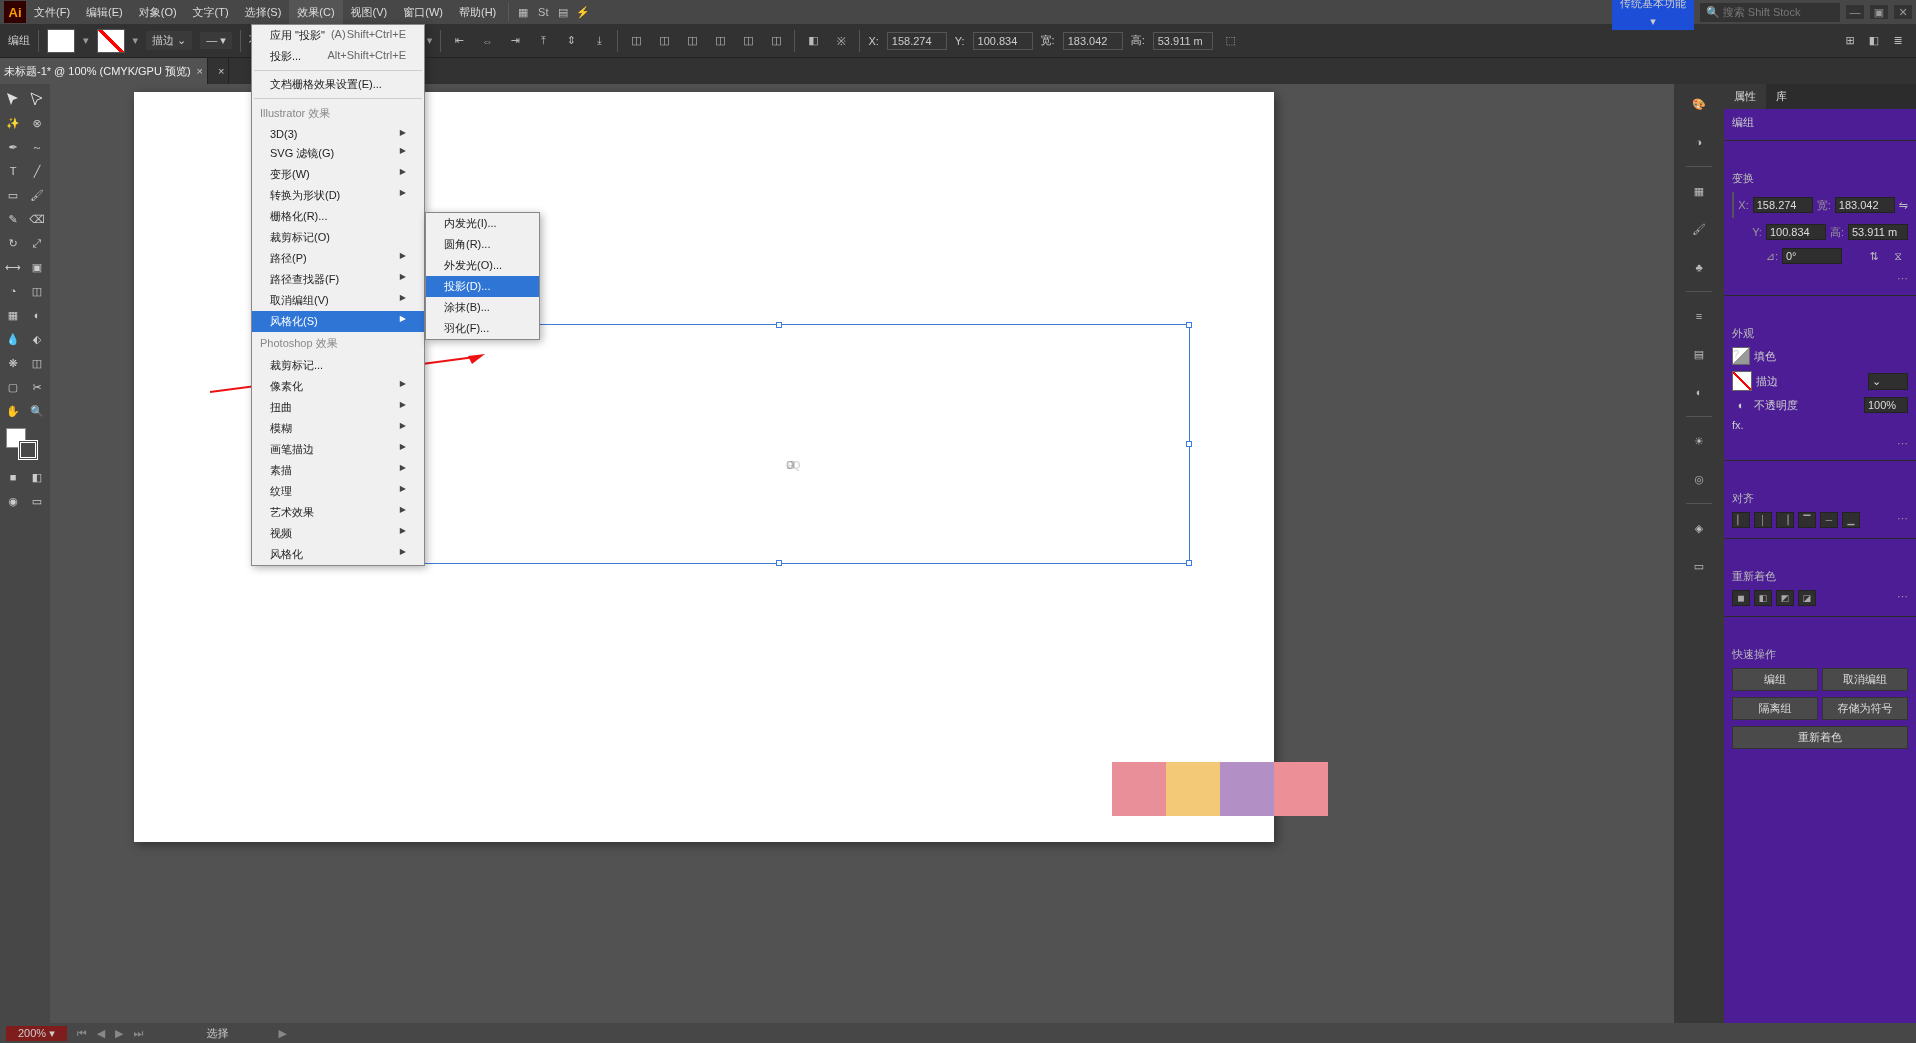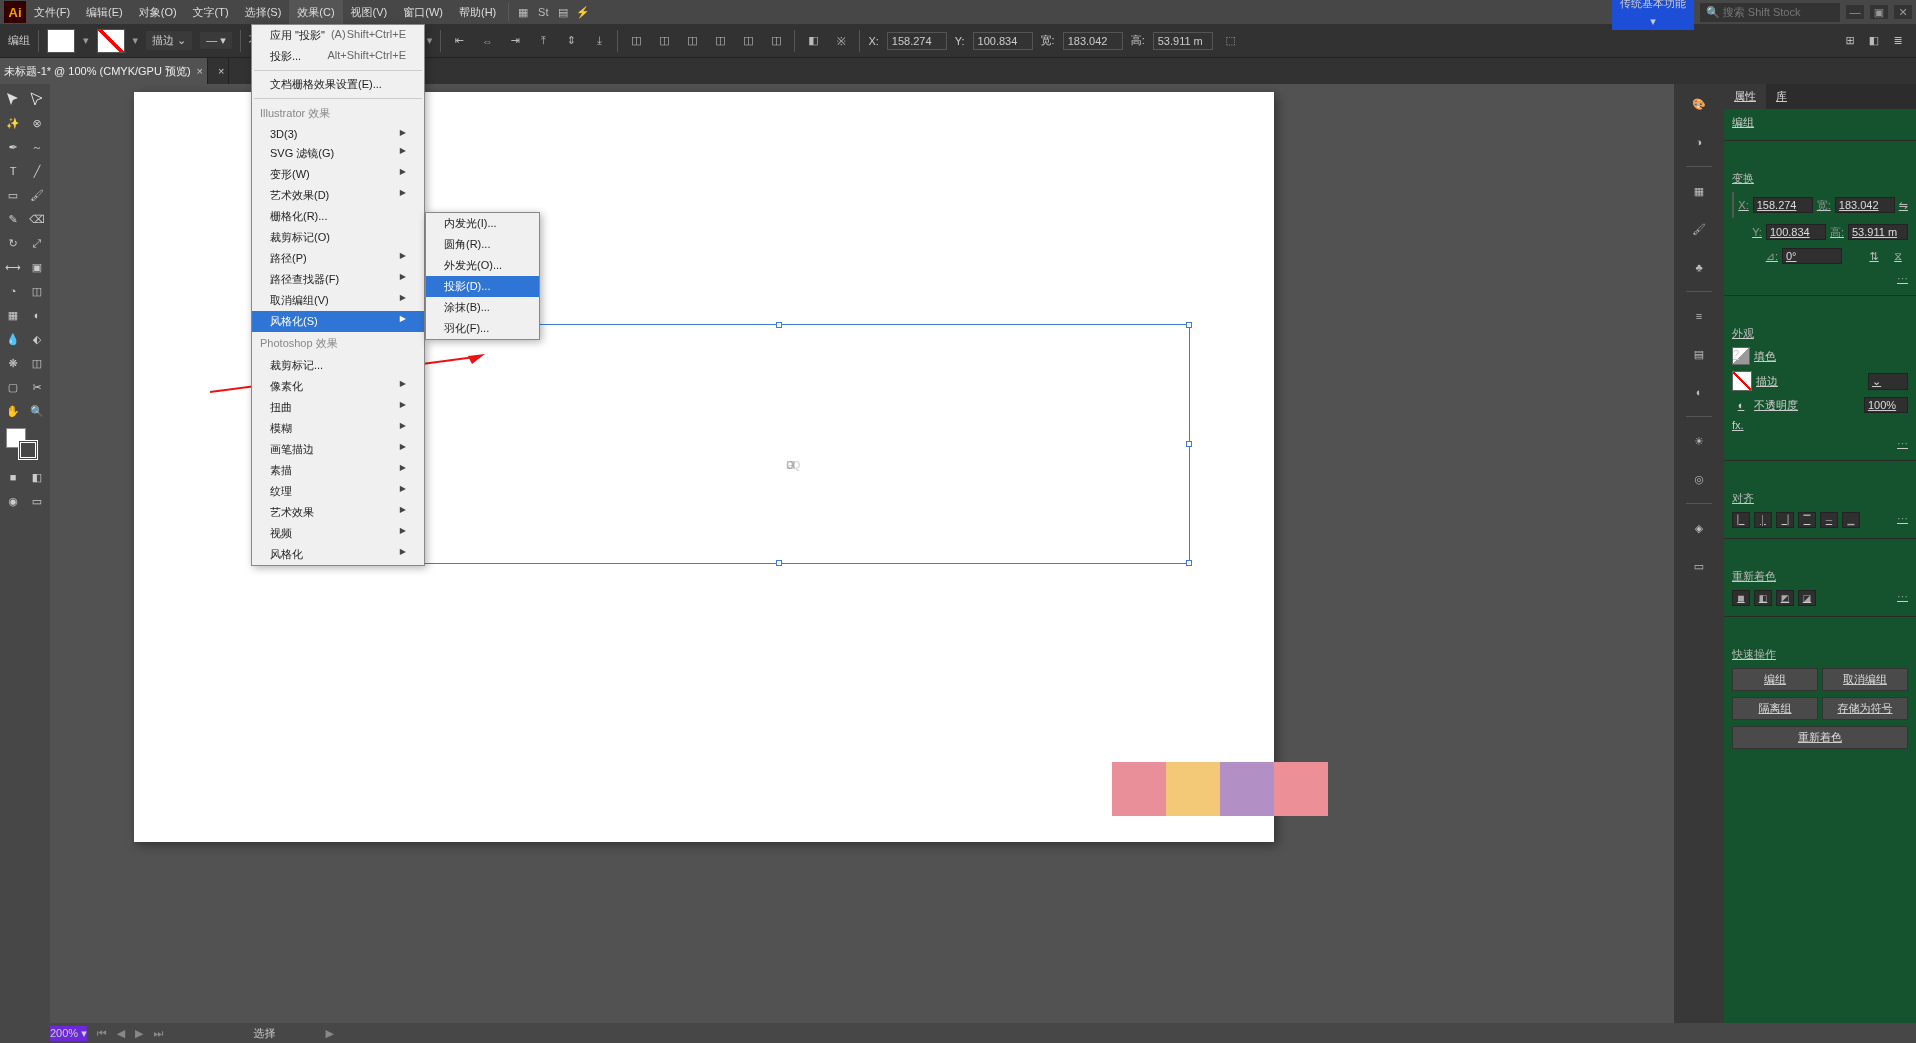--- a/index.html
+++ b/index.html
@@ -50,38 +50,38 @@
 .cm2 { left:425px; top:212px; width:115px; }
 .cm-row { padding:3px 18px 3px 18px; display:flex; justify-content:space-between; cursor:default; white-space:nowrap; }
 .cm-row:hover, .cm-row.hl { background:#2e75d6; color:#fff; }
 .cm-hdr { color:#888; padding:4px 8px; }
 .cm-sep { height:1px; background:#ccc; margin:3px 2px; }
 .cm-arr::after { content:"▶"; font-size:8px; color:#444; margin-left:auto; }
 .cm-row.hl.cm-arr::after { color:#fff; }
 .right-dock { width:50px; background:#383838; display:flex; flex-direction:column; align-items:center; padding:6px 0; gap:10px; }
 .dock-ic { width:28px; height:28px; display:flex; align-items:center; justify-content:center; color:#bbb; cursor:pointer; }
 .dock-sep { width:26px; height:1px; background:#555; }
-.prop-panel { width:192px; background:#14532d;text-decoration:underline; }
+.prop-panel { width:192px; background:#4c1d95; }
 .pp-tabs { display:flex; background:#2c2c2c; }
 .pp-tab { padding:5px 10px; color:#ddd; cursor:pointer; }
 .pp-tab.active { background:#383838; }
 .pp-body { padding:6px 8px; color:#ccc; font-size:11px; display:flex; flex-direction:column; gap:6px; }
 .pp-section-label { color:#bbb; margin-top:20px; }
 .pp-row { display:flex; align-items:center; gap:4px; }
 .pp-field { background:#2f2f2f; border:1px solid #222; padding:1px 3px; width:60px; color:#ddd; }
 .pp-mini { width:16px; text-align:right; color:#999; }
 .pp-swatch { width:20px; height:20px; background:#fff; border:1px solid #666; }
 .pp-swatch.slash { background:linear-gradient(45deg,#fff 45%,red 45%,red 55%,#fff 55%); }
 .pp-line { height:1px; background:#2a2a2a; margin:4px -8px; }
 .pp-btn { flex:1; background:#4a4a4a; border:1px solid #333; padding:3px 0; text-align:center; color:#ddd; cursor:pointer; }
 .pp-align { display:flex; gap:4px; }
 .pp-al-ic { width:18px; height:16px; background:#2f2f2f; border:1px solid #222; display:flex; align-items:center; justify-content:center; color:#aaa; font-size:9px; }
 .pp-more { margin-left:auto; color:#999; cursor:pointer; }
 .statusbar { height:20px; background:#474747; display:flex; align-items:center; padding:0 6px; gap:10px; color:#ccc; font-size:11px; position:absolute; bottom:0; left:0; right:0; }
-.zoom-sel { background:#6d28d9; padding:1px 0;margin-left:44px; }
+.zoom-sel { background:#7f1d1d; padding:1px 12px; }
 .menubar .sep { width:1px; height:18px; background:#5a5a5a; margin:0 4px; }
 </style>
 </head>
 <body>
 
 <div class="menubar">
   <div class="app-logo">Ai</div>
   <div class="menu-item">文件(F)</div>
   <div class="menu-item">编辑(E)</div>
   <div class="menu-item">对象(O)</div>
@@ -388,21 +388,21 @@
       <span>投影...</span>
       <span style="margin-left:auto;color:#666">Alt+Shift+Ctrl+E</span>
     </div>
   <div class="cm-sep"></div>
   <div class="cm-row">文档栅格效果设置(E)...</div>
   <div class="cm-sep"></div>
   <div class="cm-hdr">Illustrator 效果</div>
   <div class="cm-row cm-arr">3D(3)</div>
   <div class="cm-row cm-arr">SVG 滤镜(G)</div>
   <div class="cm-row cm-arr">变形(W)</div>
-  <div class="cm-row cm-arr">艺术效果(D)</div>
+  <div class="cm-row cm-arr">转换为形状(D)</div>
   <div class="cm-row">栅格化(R)...</div>
   <div class="cm-row">裁剪标记(O)</div>
   <div class="cm-row cm-arr">路径(P)</div>
   <div class="cm-row cm-arr">路径查找器(F)</div>
   <div class="cm-row cm-arr">取消编组(V)</div>
   <div class="cm-row cm-arr hl">风格化(S)</div>
   <div class="cm-hdr">Photoshop 效果</div>
   <div class="cm-row">裁剪标记...</div>
   <div class="cm-row cm-arr">像素化</div>
   <div class="cm-row cm-arr">扭曲</div>
@@ -423,15 +423,15 @@
   <div class="cm-row">涂抹(B)...</div>
   <div class="cm-row">羽化(F)...</div>
 </div>
 
 <div class="statusbar">
   <div class="zoom-sel"><span>200%</span> ▾</div>
   <span style="color:#888">⏮</span>
   <span style="color:#888">◀</span>
   <span style="color:#888">▶</span>
   <span style="color:#888">⏭</span>
-  <span style="margin-left:80px">选择</span>
+  <span style="margin-left:53px">选择</span>
   <span style="color:#888;margin-left:40px">▶</span>
 </div>
 
 </body></html>

